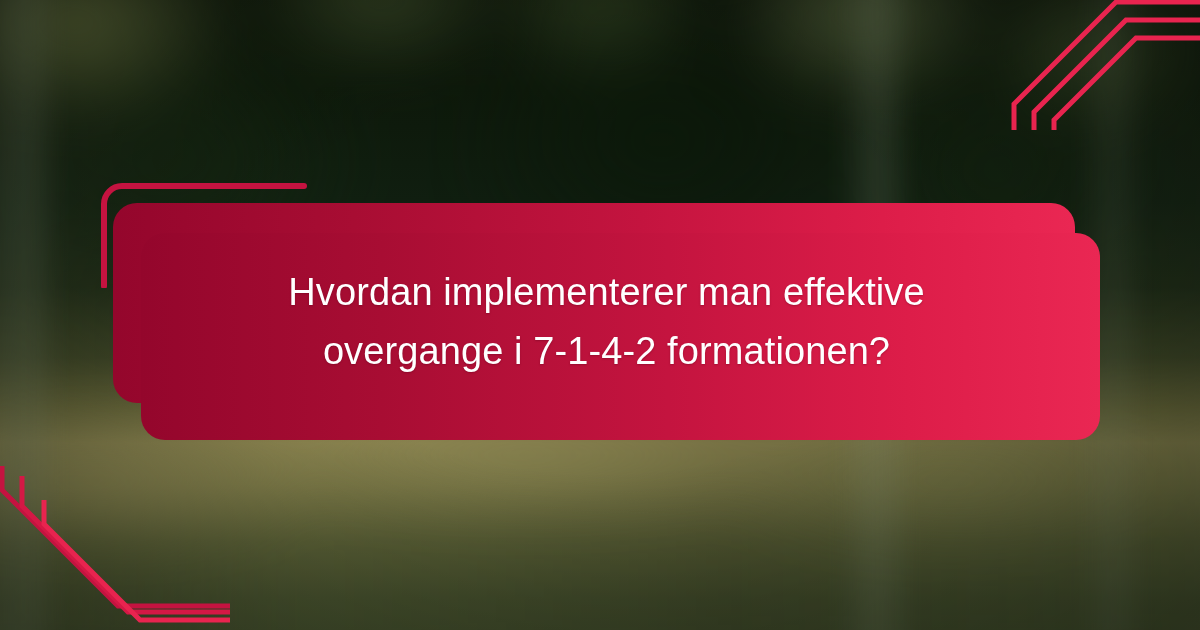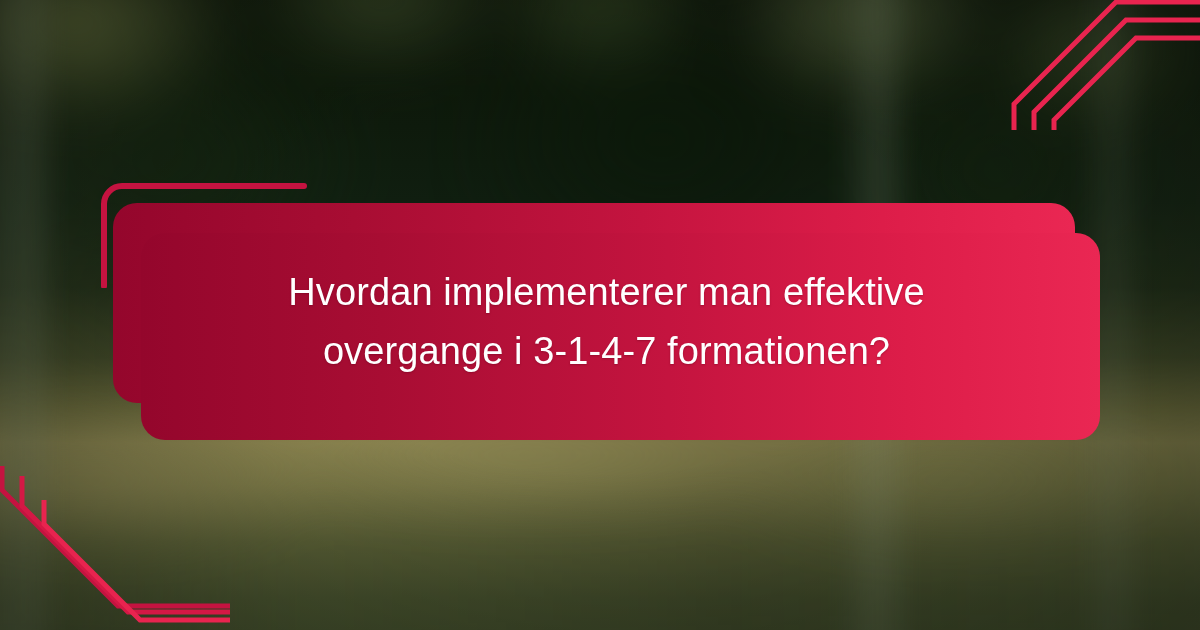--- a/index.html
+++ b/index.html
@@ -139,18 +139,18 @@
           </defs>
 
           <path d="M24 0 H938 A24 24 0 0 1 962 24 V200 H24 A24 24 0 0 1 0 176 V24 A24 24 0 0 1 24 0 Z" fill="url(#cardGrad)"></path>
 
           <path d="M52 30 H963 A24 24 0 0 1 987 54 V213 A24 24 0 0 1 963 237 H52 A24 24 0 0 1 28 213 V54 A24 24 0 0 1 52 30 Z" fill="url(#cardGrad)"></path>
         </svg>
       </div>
 
       <div class="card-text">
         <div class="headline">Hvordan implementerer man effektive</div>
-        <div class="headline">overgange i 3-1-4-7 formationen?</div>
+        <div class="headline">overgange i 7-1-4-2 formationen?</div>
       </div>
     </div>
 
   </div>
 </div>
 
 </body></html>

